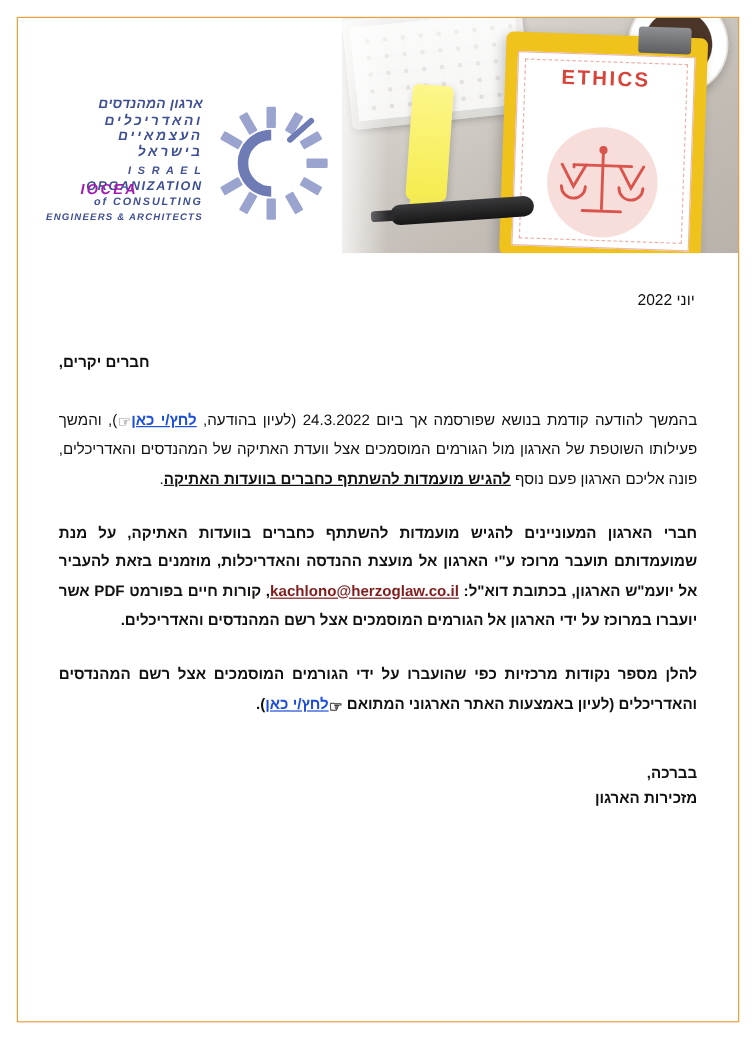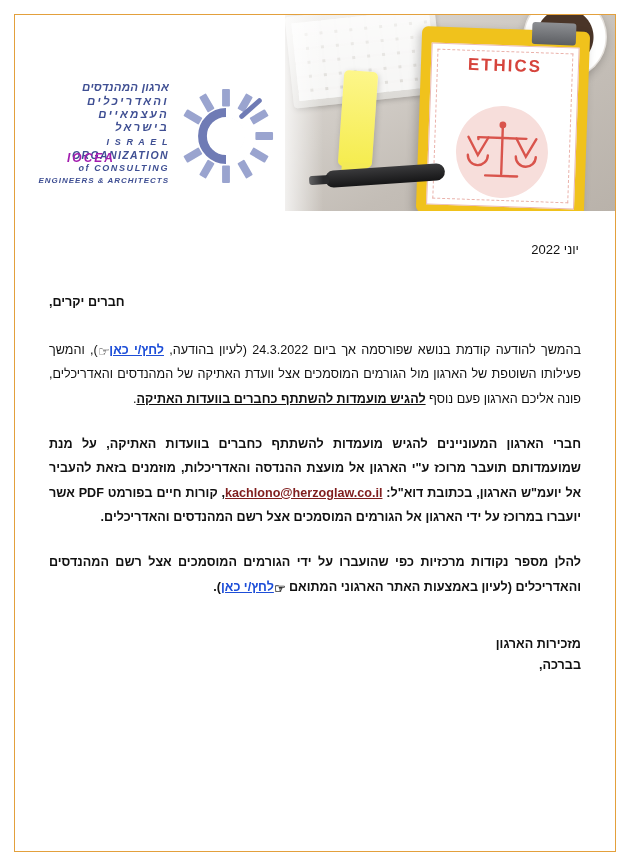--- a/index.html
+++ b/index.html
@@ -400,19 +400,19 @@
       <p class="para b">
         <span>חברי הארגון המעוניינים להגיש מועמדות להשתתף כחברים בוועדות האתיקה, על מנת שמועמדותם תועבר מרוכז ע"י הארגון אל מועצת ההנדסה והאדריכלות, מוזמנים בזאת להעביר אל יועמ"ש הארגון, בכתובת דוא"ל: </span><a class="mail" href="#">kachlono@herzoglaw.co.il</a><span>, </span><span class="b">קורות חיים בפורמט PDF</span><span> אשר יועברו במרוכז על ידי הארגון אל הגורמים המוסמכים אצל רשם המהנדסים והאדריכלים.</span>
       </p>
 
       <p class="para b">
         <span>להלן מספר נקודות מרכזיות כפי שהועברו על ידי הגורמים המוסמכים אצל רשם המהנדסים והאדריכלים (לעיון באמצעות האתר הארגוני המתואם </span><span class="hand">☜</span><a class="link" href="#">לחץ/י כאן</a><span>).</span>
       </p>
 
 
       <div class="closing">
+        <div>בברכה,</div>
         <div>מזכירות הארגון</div>
-        <div>בברכה,</div>
       </div>
 
     </div>
   </div>
 </div>
 
 </body></html>

